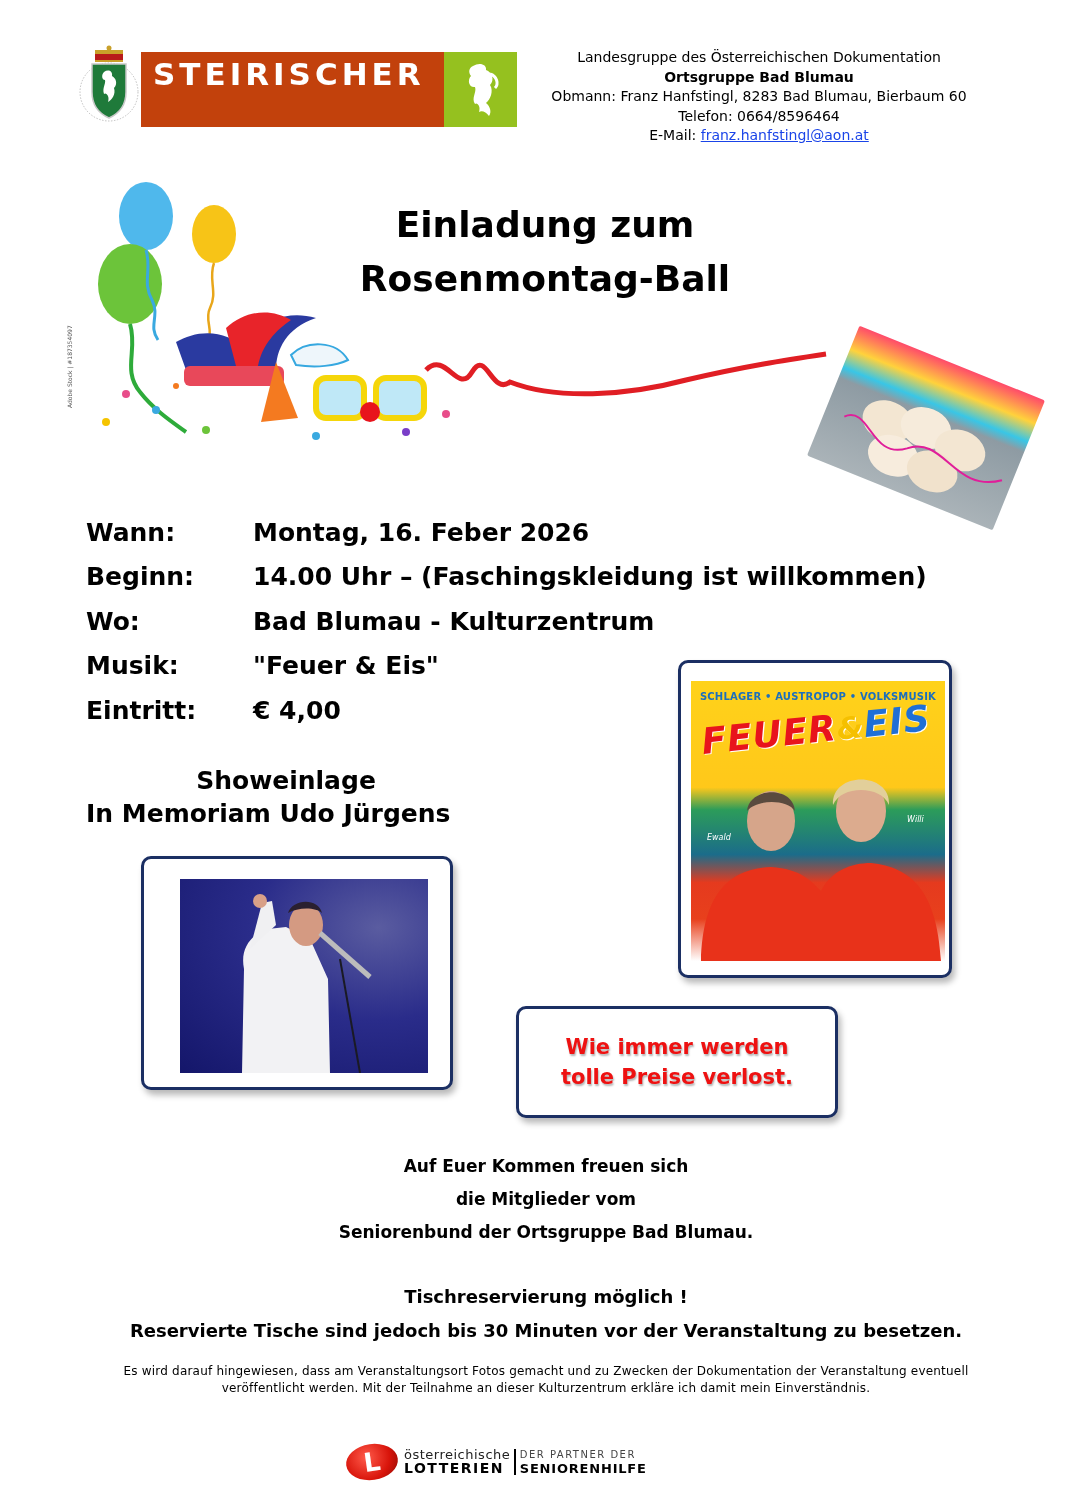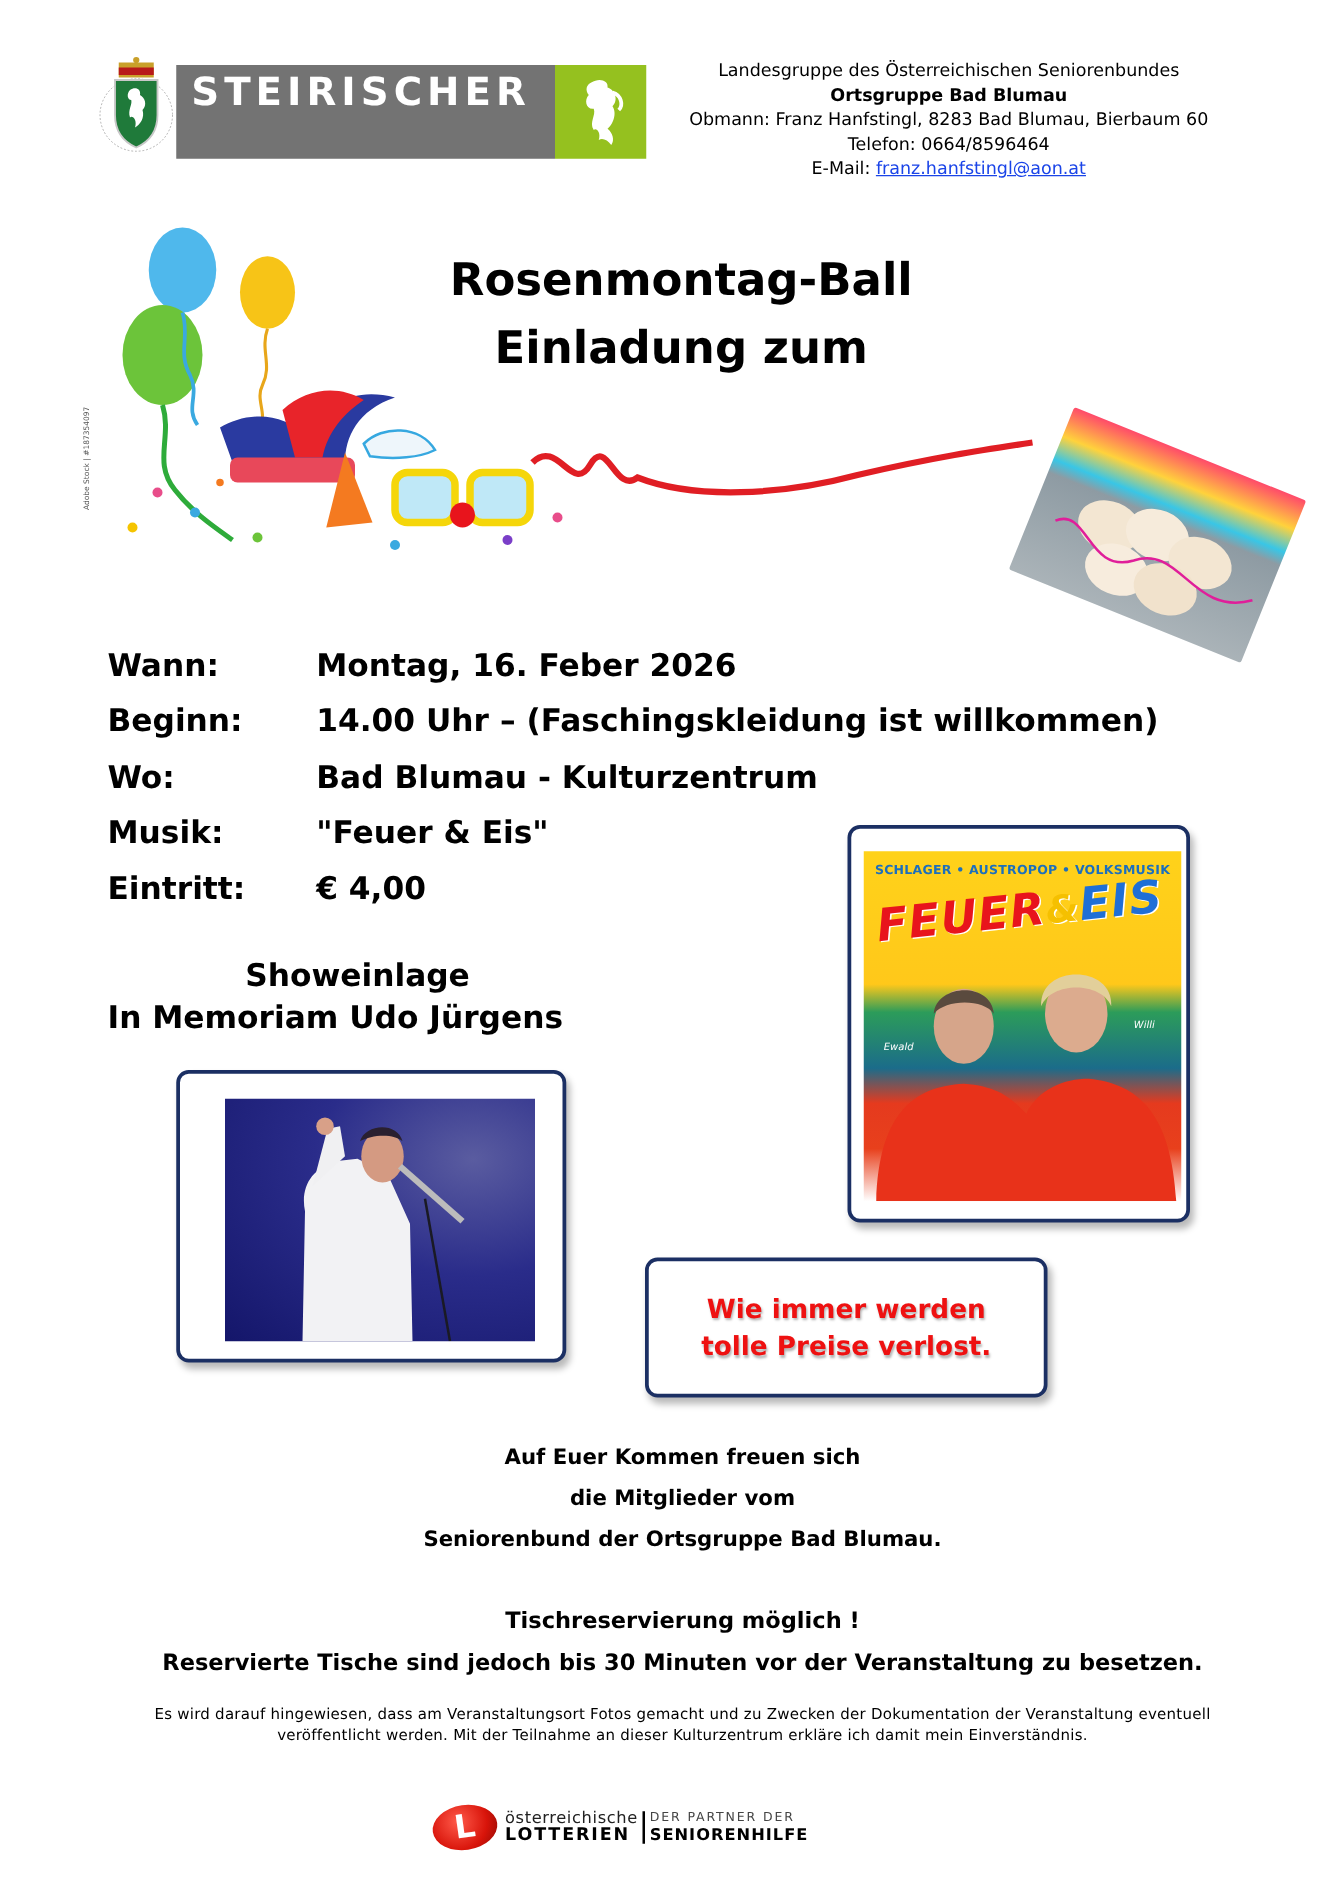--- a/index.html
+++ b/index.html
@@ -2,21 +2,21 @@
 <html><head>
 <meta charset="utf-8">
 <style>
   * { box-sizing: border-box; margin: 0; padding: 0; }
   html, body { width: 1068px; height: 1511px; background: #ffffff; overflow: hidden; }
   body { position: relative; font-family: "DejaVu Sans", sans-serif; color: #000; }
 
   
   .crest { position: absolute; left: 78px; top: 44px; width: 62px; height: 86px; }
   .brand { position: absolute; left: 141px; top: 52px; width: 376px; height: 75px; display: flex; }
-  .brand-green { width: 303px; height: 100%; background: #737373; color: #fff; padding: 6px 0 12px 12px; }
+  .brand-green { width: 303px; height: 100%; background: #c2410c; color: #fff; padding: 6px 0 12px 12px; }
   .brand-line1 { font-family: "DejaVu Sans", sans-serif; font-weight: bold; font-size: 31px; letter-spacing: 4px; line-height: 32px; }
   .brand-line2 { font-family: "DejaVu Sans", sans-serif; font-weight: normal; font-size: 29px; letter-spacing: 1px; line-height: 33px; margin-top: 34px; }
   .brand-lime { flex: 1; background: #95c11f; display: flex; align-items: center; justify-content: center; }
 
   .contact { position: absolute; left: 520px; top: 48px; width: 478px; text-align: center; font-size: 14px; line-height: 19.5px; }
   .contact .bold { font-weight: bold; }
   .contact a { color: #1a44e8; text-decoration: underline; }
 
   
   .title { position: absolute; left: 300px; top: 198px; width: 490px; text-align: center; font-weight: bold; font-size: 36px; line-height: 54px; }
@@ -89,21 +89,21 @@
   </div>
   <div class="brand-lime">
     <svg width="44" height="60" viewBox="0 0 44 60">
       <path d="M14 6 C20 2 28 4 27 10 C33 12 36 20 31 25 C35 31 31 40 27 43 C31 46 33 52 30 56 C27 52 23 50 20 52 C22 46 18 42 16 44 C12 38 18 32 16 27 C10 28 8 20 12 16 C9 12 10 8 14 6 Z" fill="#fff"></path>
       <path d="M31 14 C38 16 40 24 36 28" stroke="#fff" stroke-width="3" fill="none"></path>
     </svg>
   </div>
 </div>
 
 <div class="contact">
-  <div>Landesgruppe des Österreichischen Seniorenbundes</div>
+  <div>Landesgruppe des Österreichischen Dokumentation</div>
   <div class="bold">Ortsgruppe Bad Blumau</div>
   <div>Obmann: Franz Hanfstingl, 8283 Bad Blumau, Bierbaum 60</div>
   <div>Telefon: 0664/8596464</div>
   <div><span>E-Mail: </span><a>franz.hanfstingl@aon.at</a></div>
 </div>
 
 <div class="party-art">
   <svg width="760" height="300" viewBox="0 0 760 300">
 
     <ellipse cx="60" cy="56" rx="27" ry="34" fill="#4fb8ec"></ellipse>
@@ -135,22 +135,22 @@
     <circle cx="320" cy="272" r="4" fill="#7a3ec8"></circle>
     <circle cx="360" cy="254" r="4" fill="#e84d8a"></circle>
     <circle cx="230" cy="276" r="4" fill="#3aa9e0"></circle>
     <circle cx="90" cy="226" r="3" fill="#f47a20"></circle>
   </svg>
 </div>
 
 <div style="position:absolute;left:66px;top:408px;font-size:6px;color:#555;transform:rotate(-90deg);transform-origin:left top;white-space:nowrap;">Adobe Stock | #187354097</div>
 
 <div class="title">
+  <div>Einladung zum</div>
   <div>Rosenmontag-Ball</div>
-  <div>Einladung zum</div>
 </div>
 
 <div class="krapfen">
   <svg width="200" height="140" viewBox="0 0 200 140">
     <ellipse cx="62" cy="78" rx="26" ry="20" fill="#f3e6d2"></ellipse>
     <ellipse cx="100" cy="70" rx="26" ry="20" fill="#f6ebdb"></ellipse>
     <ellipse cx="140" cy="78" rx="26" ry="20" fill="#f3e6d2"></ellipse>
     <ellipse cx="80" cy="108" rx="26" ry="20" fill="#f7ecdd"></ellipse>
     <ellipse cx="122" cy="108" rx="26" ry="20" fill="#f1e2cc"></ellipse>
     <path d="M20 90 C40 70 60 120 90 96 C120 70 150 120 190 90" stroke="#e01e9a" stroke-width="2" fill="none"></path>

